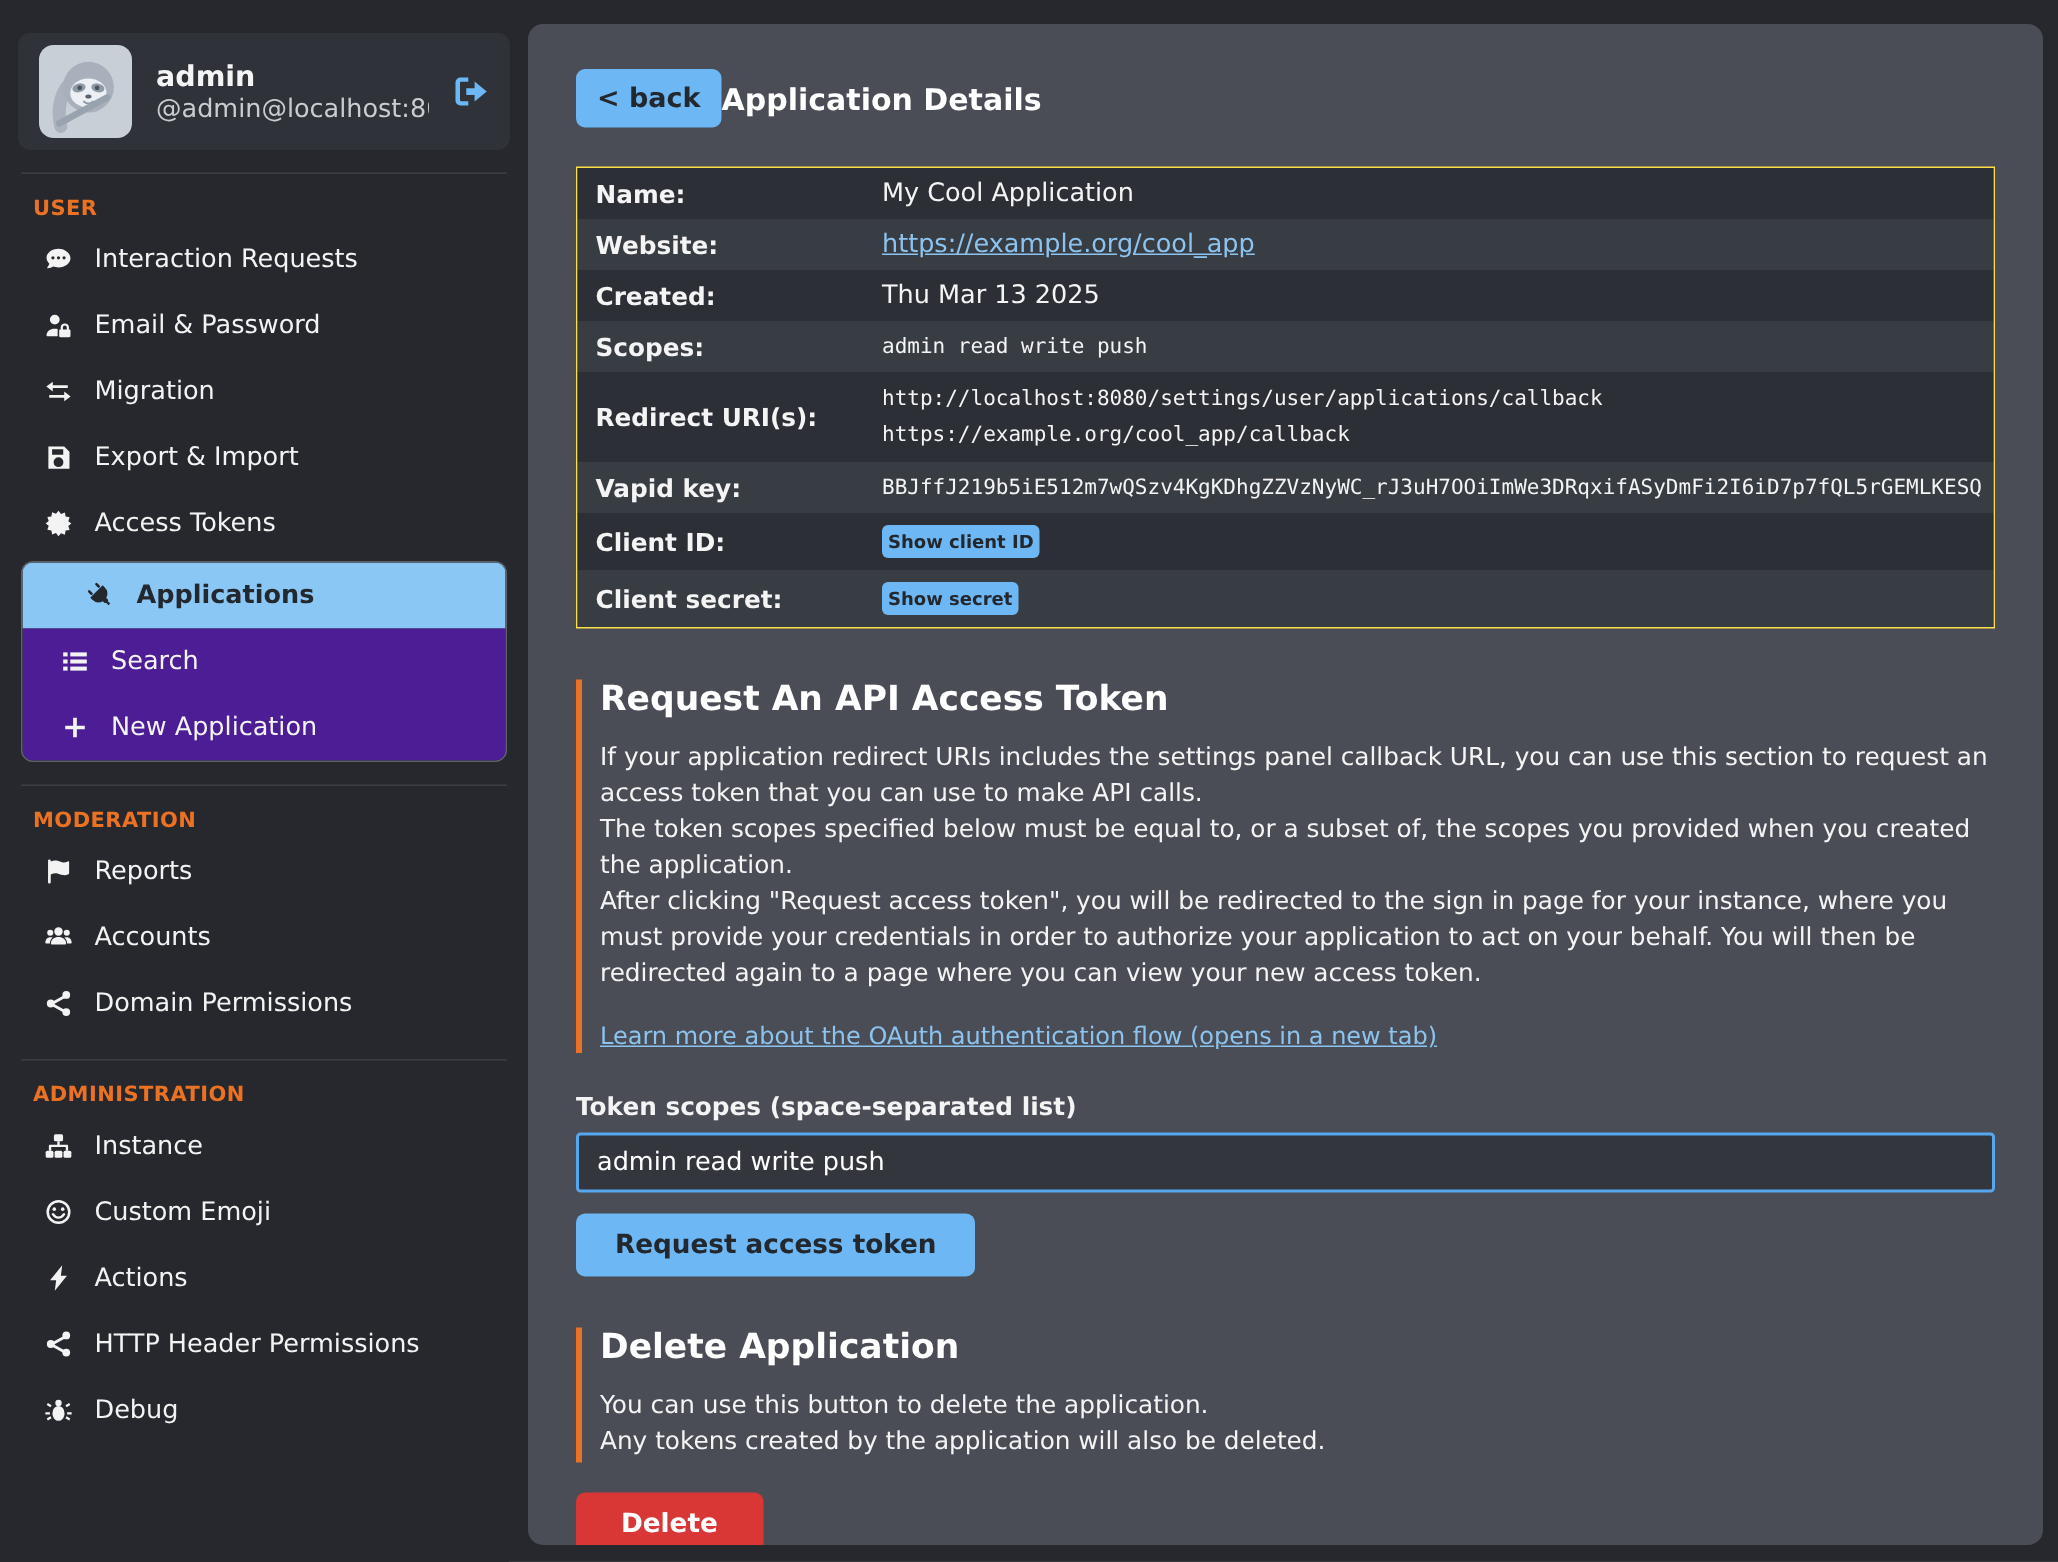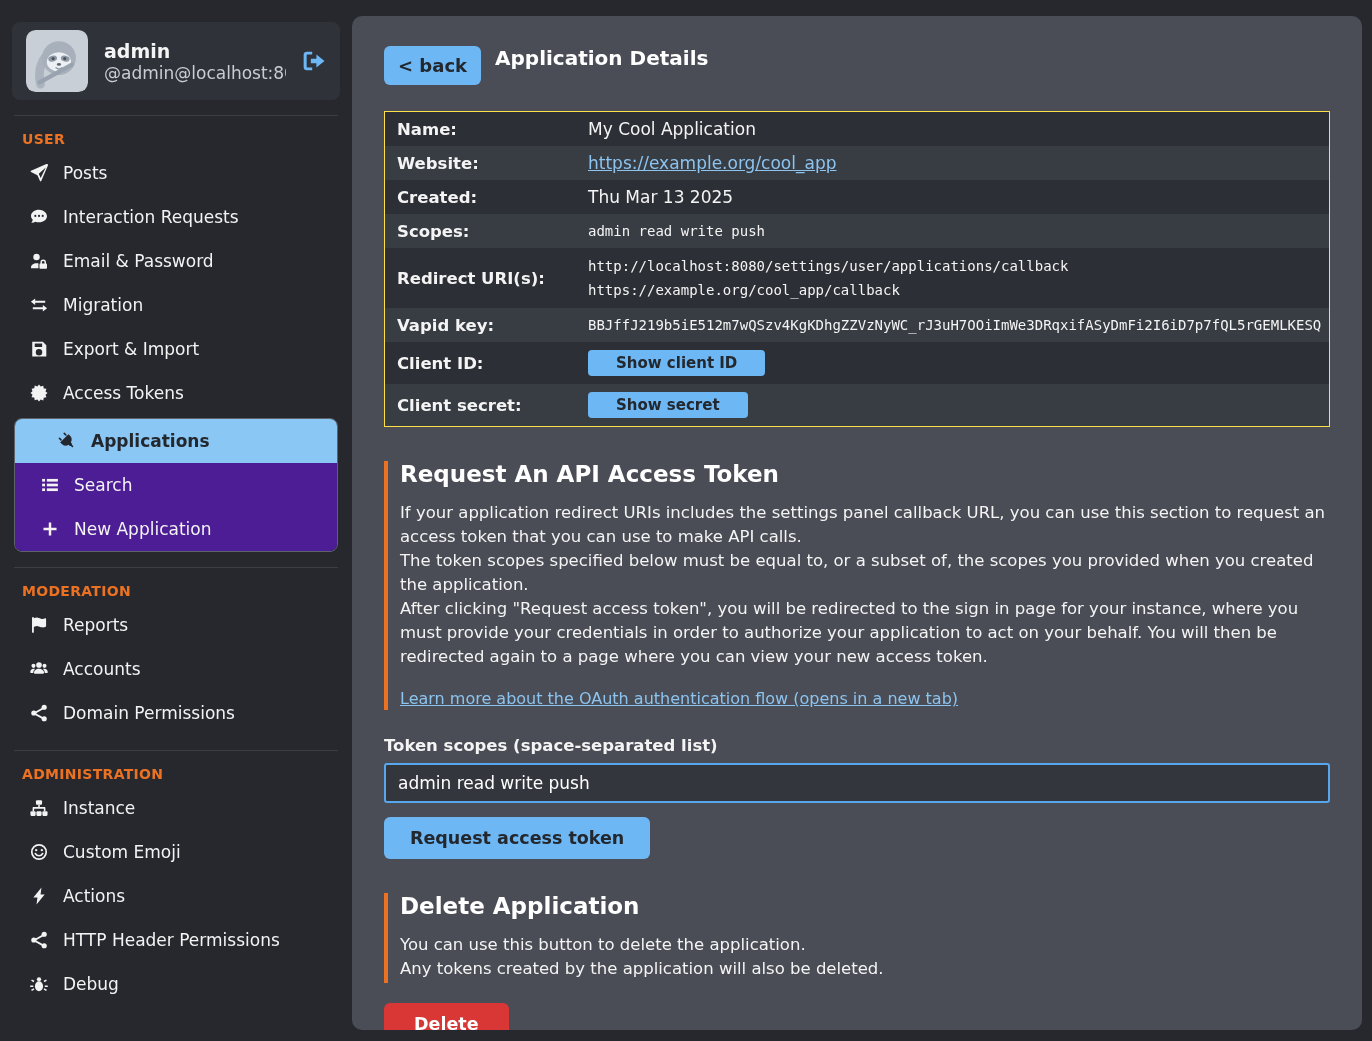--- a/index.html
+++ b/index.html
@@ -51,39 +51,39 @@
   .nav-item.selected{background:var(--selected-blue);color:var(--btn-text);font-weight:bold;padding-left:43px;}
   .subnav{background:#4c1d95;}
   .subnav .nav-item{padding-left:26px;}
   .nav-icon{width:18px;height:18px;display:inline-flex;flex:none;}
   .nav-icon svg{width:100%;height:100%;fill:currentColor;}
   
   .panel{
     position:absolute;left:352px;top:16px;width:1010px;height:1014px;
     background:var(--panel-bg);border-radius:10px;padding:30px 32px;overflow:hidden;
   }
-  .title-row{display:flex;align-items:flex-start;gap:14px;margin-bottom:26px;}
+  .title-row{display:flex;align-items:center;margin-bottom:26px;}
   .btn{
     display:inline-block;background:var(--accent-blue);color:var(--btn-text);
     font-weight:bold;border:none;border-radius:6px;cursor:pointer;
     font-family:inherit;
   }
   .btn.back{font-size:18px;padding:9px 14px;}
   h1{font-size:20px;font-weight:bold;color:#fff;margin:0;}
   
   .details{border:1px solid #fde047;}
   .d-row{display:grid;grid-template-columns:191px 1fr;padding:6px 12px;align-items:center;}
   .d-row:nth-child(odd){background:var(--row-dark);}
   .d-row:nth-child(even){background:var(--row-light);}
   .d-label{font-weight:bold;font-size:16.5px;}
   .d-value{font-size:17px;line-height:22px;}
   .mono{font-family:"DejaVu Sans Mono","Liberation Mono",monospace;font-size:14px;}
   .mono-line{line-height:24px;}
   .d-value a{color:var(--link-blue);}
-  .btn.small{font-size:15px;padding:4px 28px;border-radius:4px;margin:2px 0;}
+  .btn.small{font-size:12px;padding:4px 4px;border-radius:4px;margin:2px 0;}
   
   .section{margin-top:34px;}
   .bordered{border-left:4px solid var(--accent-orange);padding-left:12px;padding-bottom:2px;}
   h2{font-size:23px;font-weight:bold;color:#fff;margin:0 0 14px 0;}
   .bordered p{margin:0;font-size:16.5px;line-height:24px;}
   .link{color:var(--link-blue);text-decoration:underline;font-size:16px;display:inline-block;margin-top:20px;cursor:pointer;}
   .form-label{display:block;font-weight:bold;font-size:16.5px;margin:26px 0 8px 0;}
   .scopes-input{
     width:100%;background:#33363d;border:2px solid #57a7ee;border-radius:3px;
     color:#fff;font-size:17px;padding:8px 12px;font-family:inherit;outline:none;
@@ -118,28 +118,20 @@
     <span class="logout">
       <svg viewBox="0 0 16 16">
           <path d="M6.8 1.8v1.9H3.6c-.3 0-.5.2-.5.5v7.6c0 .3.2.5.5.5h3.2v1.9H3.3A2.2 2.2 0 0 1 1.1 12V4a2.2 2.2 0 0 1 2.2-2.2h3.5z"></path>
           <path d="M9.6 3.6L15 8l-5.4 4.4V9.5H5.9v-3h3.7V3.6z"></path>
         </svg>
     </span>
   </div>
   <div class="divider"></div>
   <nav id="sidebar-nav">
       <div class="section-label">USER</div>
-      <div class="nav-item">
-        <span class="nav-icon">
-          <svg viewBox="0 0 16 16" xmlns="http://www.w3.org/2000/svg">
-            <path d="M15.7.3c.3.3.4.7.2 1.1L10 15.1c-.2.5-.9.5-1.1 0L6.6 9.9.9 7.2c-.5-.2-.5-.9 0-1.1L14.6.1c.4-.2.8 0 1.1.2zM7.8 8.7l1.7 3.7L14 3.1 7.8 8.7z"></path>
-          </svg>
-        </span>
-        <span>Posts</span>
-      </div>
       <div class="nav-item">
         <span class="nav-icon">
           <svg viewBox="0 0 16 16" xmlns="http://www.w3.org/2000/svg">
             <path d="M8 1.6c-3.9 0-7.1 2.4-7.1 5.4 0 1.3.6 2.5 1.6 3.4-.1.8-.5 1.6-1.1 2.2-.2.2-.1.6.2.6 1.2 0 2.3-.4 3.2-1 1 .3 2 .5 3.2.5 3.9 0 7.1-2.4 7.1-5.4S11.9 1.6 8 1.6z"></path>
             <circle cx="4.7" cy="7" r=".95" fill="#26282d"></circle>
             <circle cx="8" cy="7" r=".95" fill="#26282d"></circle>
             <circle cx="11.3" cy="7" r=".95" fill="#26282d"></circle>
           </svg>
         </span>
         <span>Interaction Requests</span>

